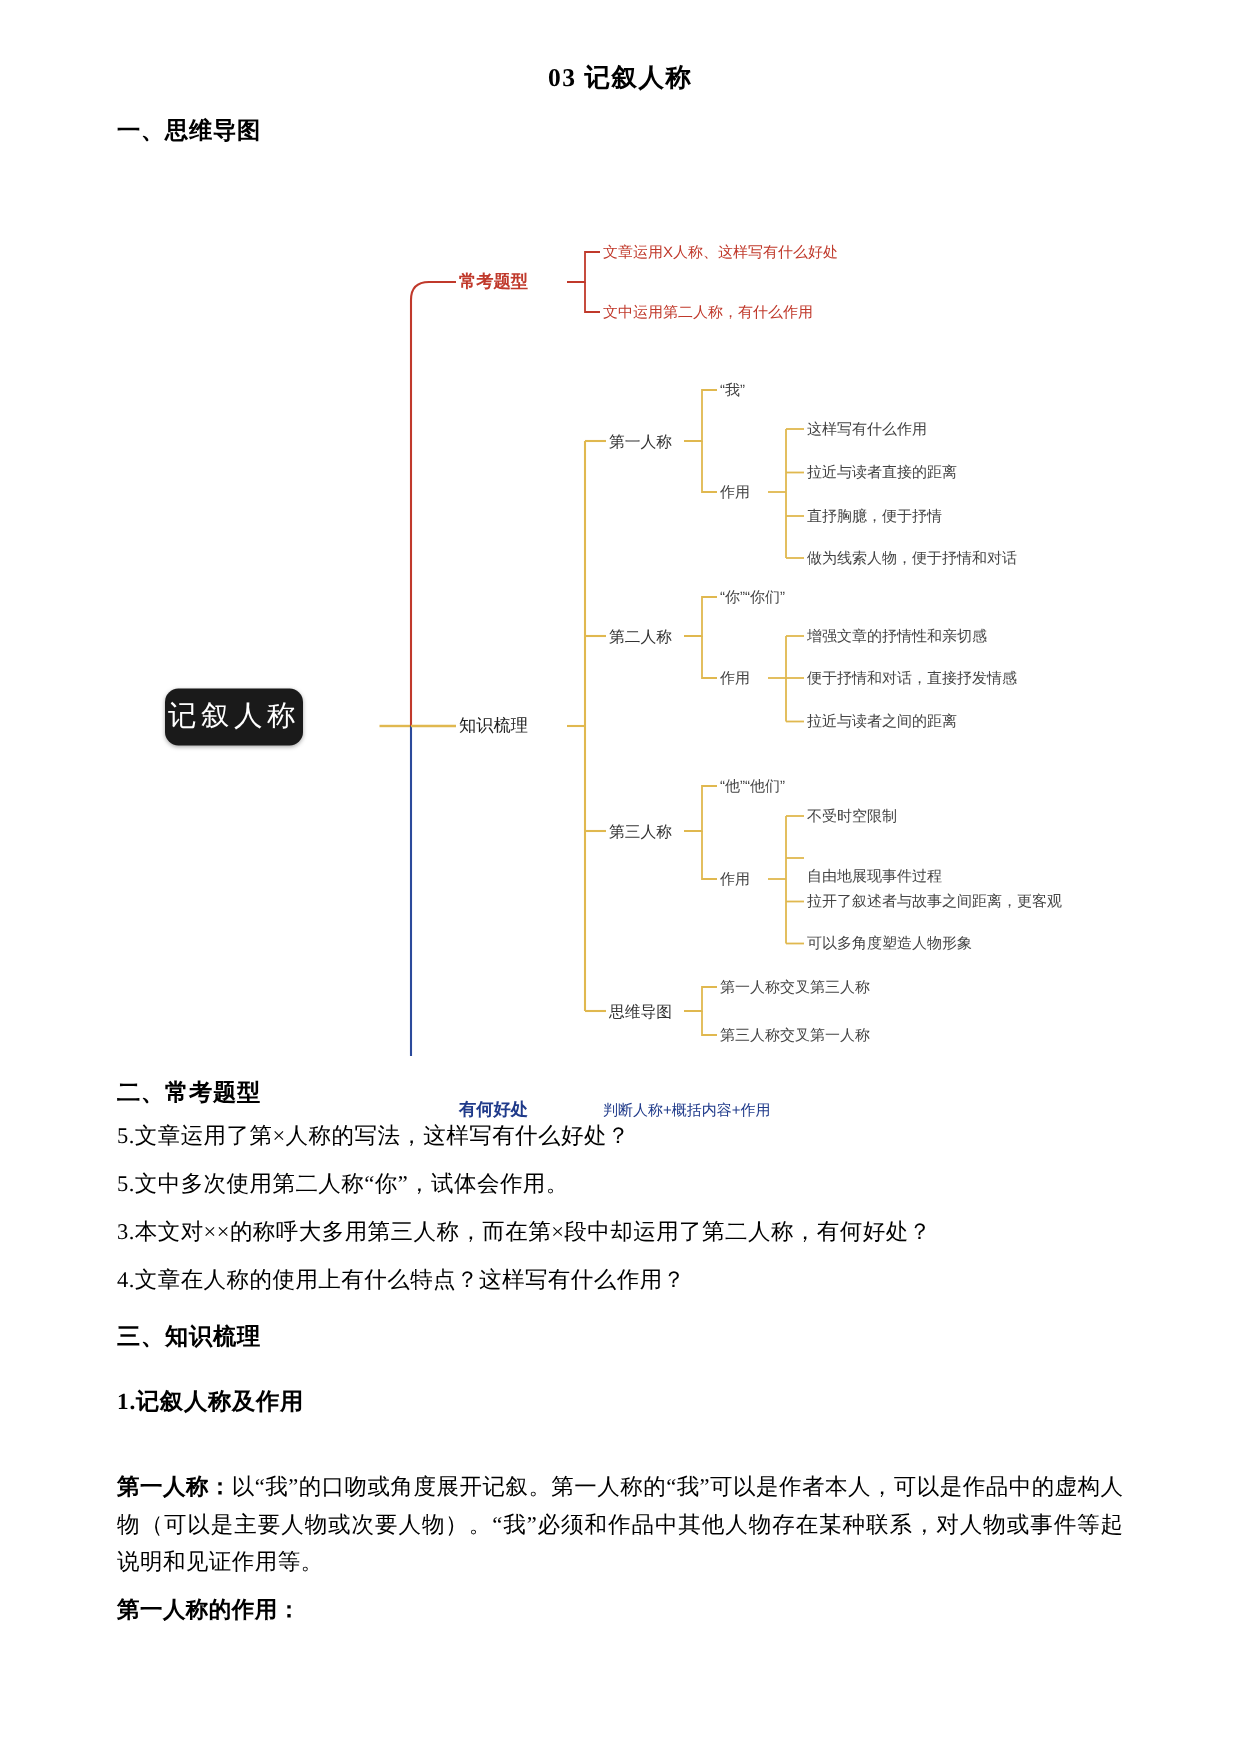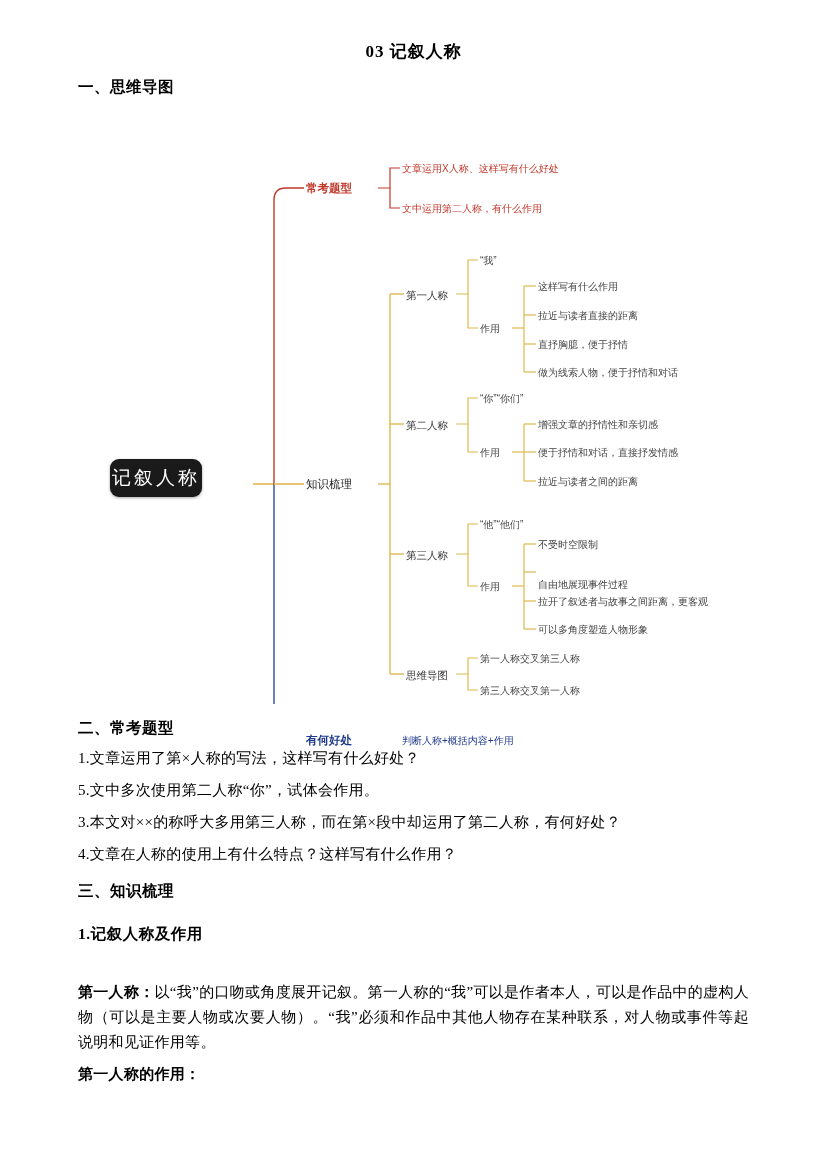--- a/index.html
+++ b/index.html
@@ -186,21 +186,21 @@
 
     <div class="node lvl2" style="left:328px; top:564px;">思维导图</div>
     <div class="node lvl3" style="left:402px; top:548px;">第一人称交叉第三人称</div>
     <div class="node lvl3" style="left:402px; top:580px;">第三人称交叉第一人称</div>
 
     <div class="node lvl1 blue" style="left:228px; top:629px;">有何好处</div>
     <div class="node blue-leaf" style="left:324px; top:630px;">判断人称+概括内容+作用</div>
   </div>
 
   <div class="section-head">二、常考题型</div>
-  <div class="para">1.文章运用了第×人称的写法，这样写有什么好处？</div>
+  <div class="para">5.文章运用了第×人称的写法，这样写有什么好处？</div>
   <div class="para">5.文中多次使用第二人称“你”，试体会作用。</div>
   <div class="para">3.本文对××的称呼大多用第三人称，而在第×段中却运用了第二人称，有何好处？</div>
   <div class="para">4.文章在人称的使用上有什么特点？这样写有什么作用？</div>
 
   <div class="section-head">三、知识梳理</div>
   <div class="section-head" style="margin-top:22px;">1.记叙人称及作用</div>
 
   <div class="para" style="text-align:justify;margin-top:35px;">
     <b>第一人称：</b><span>以“我”的口吻或角度展开记叙。第一人称的“我”可以是作者本人，可以是作品中的虚构人物（可以是主要人物或次要人物）。“我”必须和作品中其他人物存在某种联系，对人物或事件等起说明和见证作用等。</span>
   </div>

